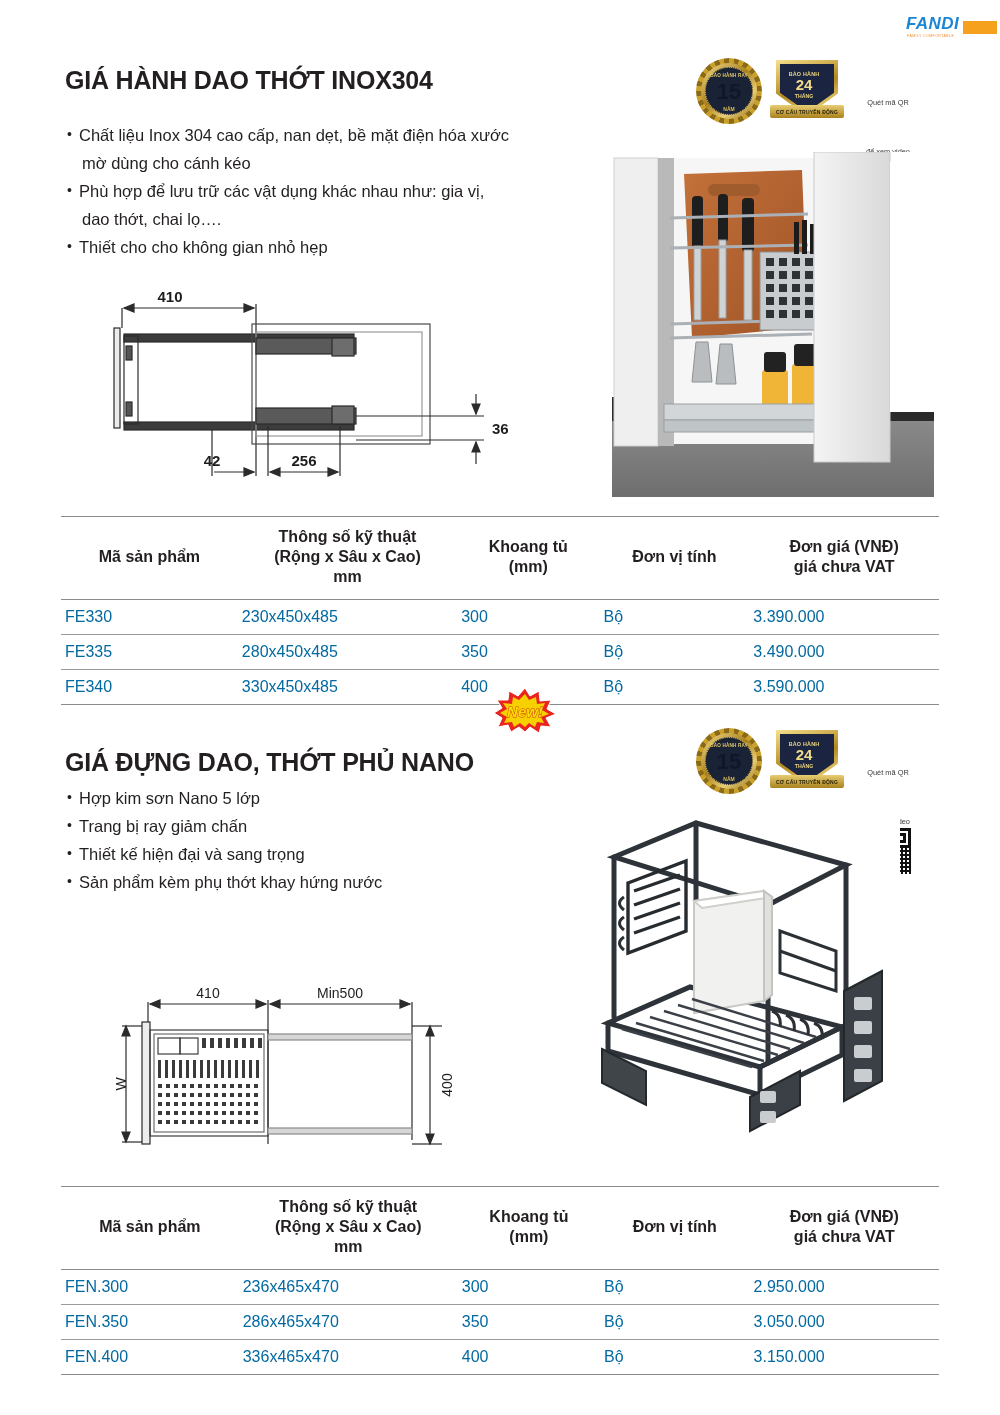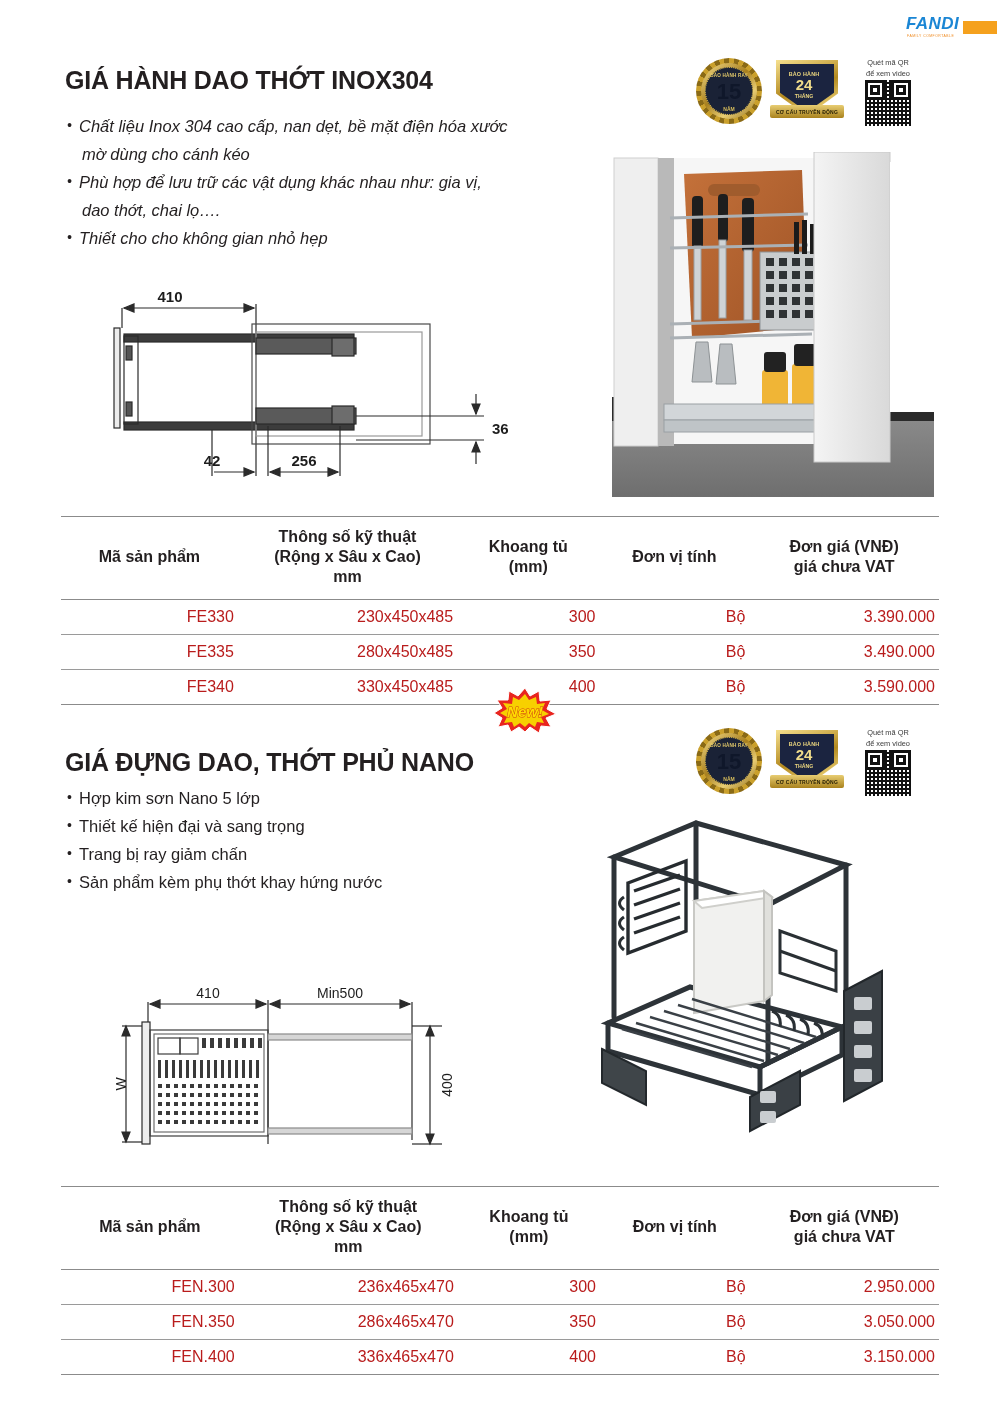--- a/index.html
+++ b/index.html
@@ -218,20 +218,21 @@
 
   .qr-box {
     width: 72px;
     text-align: center;
   }
   .qr-cap {
     font-size: 7.4px;
     line-height: 9px;
     color: #3a3a3a;
     margin-bottom: 2px;
+    margin-top: 40px;
   }
   .qr-code {
     width: 46px; height: 46px;
     margin: 0 auto;
     background-color: #ffffff;
     background-image:
       repeating-linear-gradient(90deg, #111 0 2px, transparent 2px 4px),
       repeating-linear-gradient(0deg, #111 0 2px, transparent 2px 4px);
     background-size: 4px 4px, 4px 4px;
     position: relative;
@@ -260,25 +261,25 @@
   .spec-table th {
     font-weight: bold;
     font-size: 16px;
     line-height: 20px;
     padding: 10px 4px 12px;
     border-top: 1.6px solid #8b8b8b;
     border-bottom: 1.6px solid #8b8b8b;
     color: #231f20;
   }
   .spec-table td {
-    text-align: right;
+    text-align: left;
     font-size: 16px;
     padding: 8px 4px;
     border-bottom: 1.6px solid #9a9a9a;
-    color: #b91c1c;
+    color: #0369a1;
   }
   .spec-table tbody tr:last-child td { border-bottom: 1.6px solid #8b8b8b; }
   .col-code { width: 178px; text-align: center; }
   .col-spec { width: 220px; }
   .col-gap  { width: 140px; }
   .col-unit { width: 150px; }
   .col-price{ width: 190px; }
 
   
   .drawing { position: absolute; }
@@ -304,21 +305,21 @@
       <div class="brand-logo-wrap">
         <span class="brand-word">FANDI</span>
         <span class="brand-tag">FAMILY COMFORTABLE</span>
       </div>
       <div class="brand-block"></div>
     </div>
   </div>
 
   <div class="heading" style="left:65px; top:66px;">GIÁ HÀNH DAO THỚT INOX304</div>
 
-  <ul class="bullets" style="left:66px; top:112px; width:530px;font-style:italic;">
+  <ul class="bullets" style="left:66px; top:121px; width:530px;">
     <li>
       <span>Chất liệu Inox 304 cao cấp, nan dẹt, bề mặt điện hóa xước</span>
       <span class="cont">mờ dùng cho cánh kéo</span>
     </li>
     <li>
       <span>Phù hợp để lưu trữ các vật dụng khác nhau như: gia vị,</span>
       <span class="cont">dao thớt, chai lọ….</span>
     </li>
     <li>
       <span>Thiết cho cho không gian nhỏ hẹp</span>
@@ -551,24 +552,24 @@
       <polygon points="31,7 35,13 42,10 43,17 51,16 48,23 55,27 47,30 50,36 43,35 41,40 35,36 31,40 26,36 20,40 18,35 10,36 13,30 6,26 13,22 9,16 18,17 19,10 25,13" fill="#f7d000"></polygon>
       <text x="31" y="30" text-anchor="middle" font-family="Liberation Sans, sans-serif" font-size="15" font-weight="bold" font-style="italic" fill="#ffdd00" stroke="#d13a14" stroke-width="0.9" paint-order="stroke">New!</text>
     </svg>
   </div>
 
   <ul class="bullets" style="left:66px; top:784px; width:470px;">
     <li>
       <span>Hợp kim sơn Nano 5 lớp</span>
     </li>
     <li>
-      <span>Thiết kế hiện đại và sang trọng</span>
+      <span>Trang bị ray giảm chấn</span>
     </li>
     <li>
-      <span>Trang bị ray giảm chấn</span>
+      <span>Thiết kế hiện đại và sang trọng</span>
     </li>
     <li>
       <span>Sản phẩm kèm phụ thớt khay hứng nước</span>
     </li>
   </ul>
 
   <div class="badges" style="left:696px; top:728px;">
     <div class="seal">
       <div class="gear"></div>
         <div class="ring1"></div>

